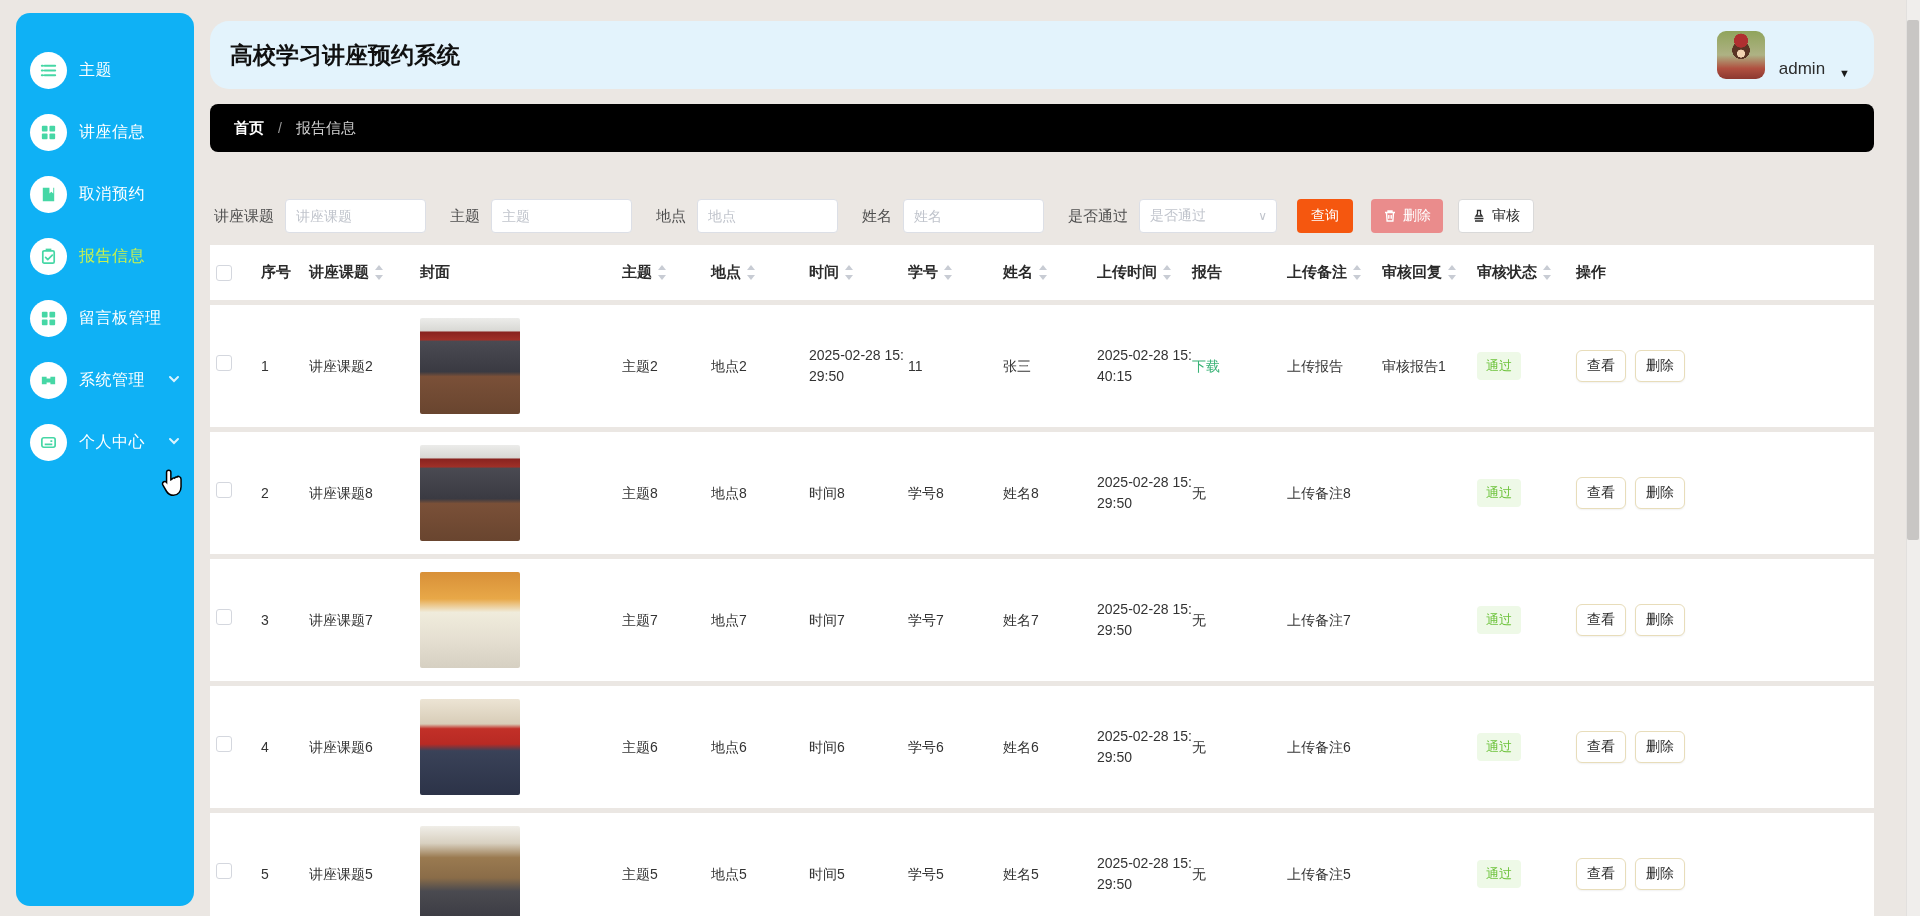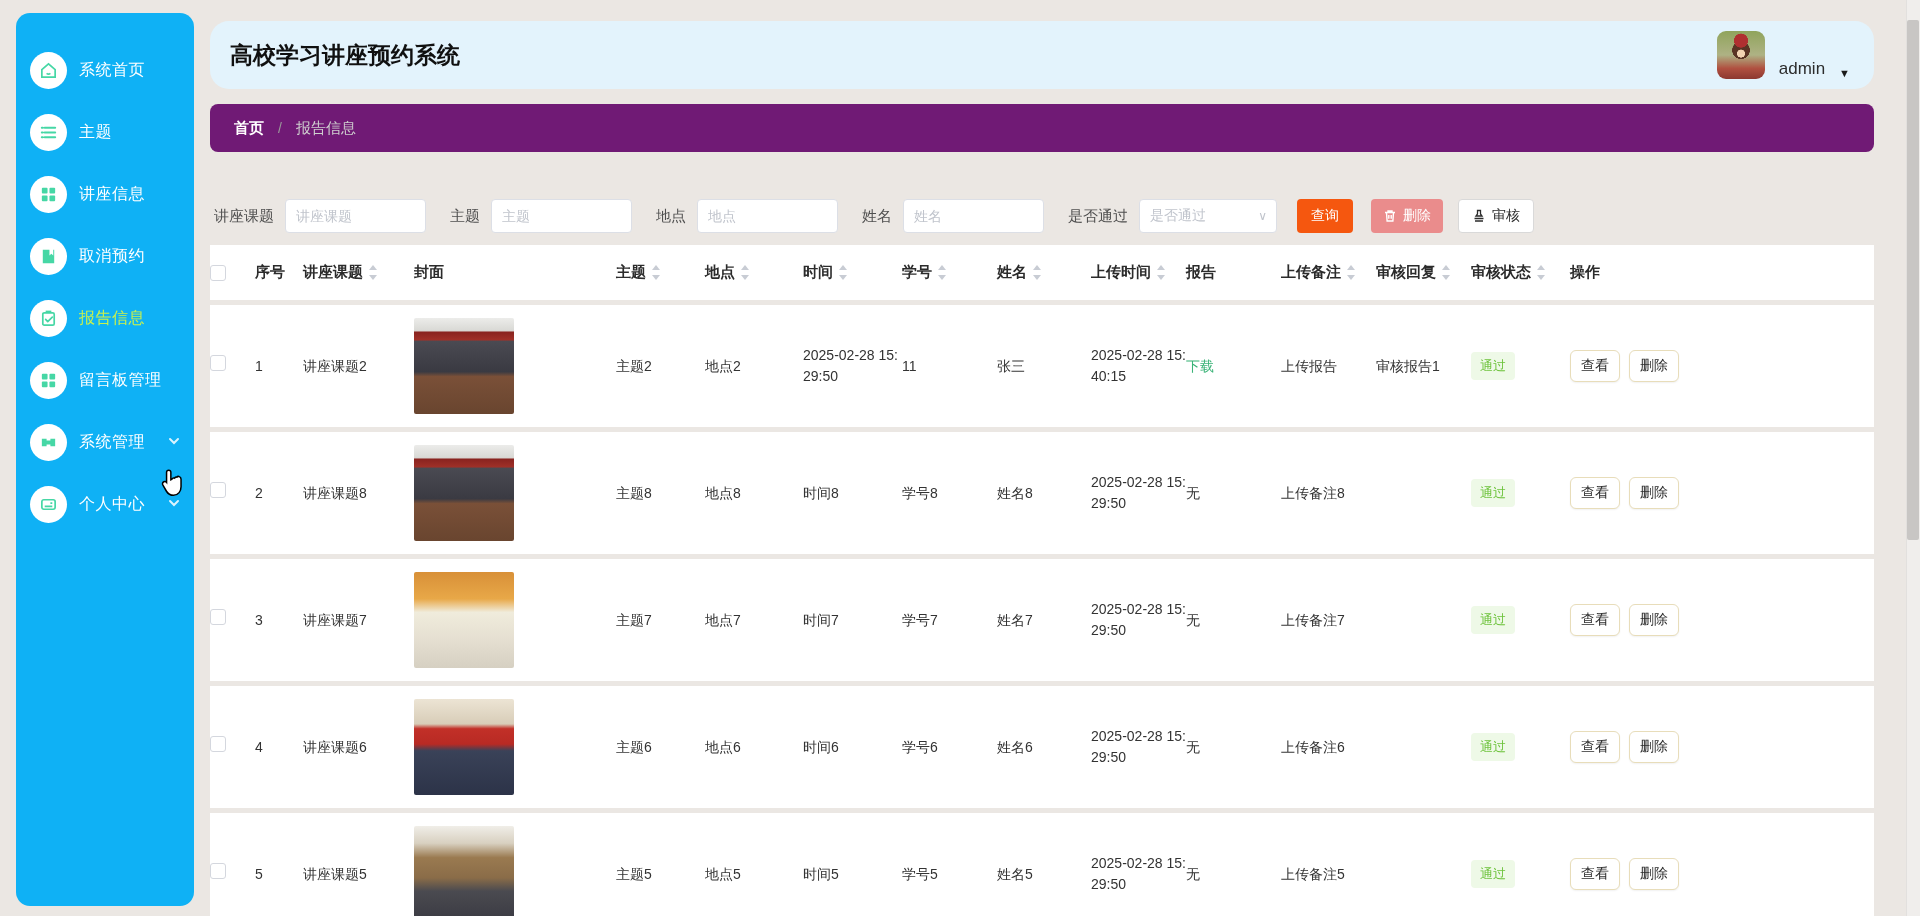--- a/index.html
+++ b/index.html
@@ -31,21 +31,21 @@
   .avatar { width:48px; height:48px; border-radius:9px;
     background:
       radial-gradient(circle at 50% 47%, #f2d4b2 11%, rgba(0,0,0,0) 12%),
       radial-gradient(circle at 50% 20%, #b03030 15%, rgba(0,0,0,0) 16%),
       radial-gradient(circle at 50% 40%, #5a3424 23%, rgba(0,0,0,0) 24%),
       linear-gradient(180deg, #90a45c 0%, #aeb284 50%, #b05040 78%, #8c3830 100%); }
   .user-name { font-size:17px; color:#2c2c2c; }
   .user-caret { font-size:11px; color:#1a1a1a; }
 
   .breadcrumb { position:absolute; left:0; top:104px; width:1664px; height:48px;
-    background:#701a75; border-radius:8px; display:flex; align-items:center;
+    background:#000000; border-radius:8px; display:flex; align-items:center;
     gap:14px; padding-left:24px; }
   .bc-home { color:#ffffff; font-size:15px; font-weight:700; cursor:pointer; }
   .bc-sep  { color:#9a9a9a; font-size:14px; }
   .bc-cur  { color:#cfcfcf; font-size:15px; }
 
   
   .filters { position:absolute; left:4px; top:198px; width:1660px; height:36px;
     display:flex; align-items:center; }
   .f-label { font-size:15px; color:#4f4f4f; margin-right:11px; white-space:nowrap; }
   .f-input { width:141px; height:34px; border:1px solid #dcdfe6; border-radius:4px;
@@ -58,21 +58,21 @@
   .f-select .sel-caret { position:absolute; right:9px; color:#c0c4cc; font-size:12px; }
   .btn { height:34px; border:none; border-radius:4px; font-size:14px; cursor:pointer;
     display:inline-flex; align-items:center; gap:6px; font-family:inherit; }
   .btn-query { background:#f5570f; color:#fff; padding:0 14px; margin-right:18px; }
   .btn-del   { background:#ea8c8c; color:#fff; padding:0 12px; margin-right:15px; }
   .btn-audit { background:#fff; color:#2b2b2b; border:1px solid #d9d9d9; padding:2px 13px; }
   .btn svg { width:14px; height:14px; }
 
   
   .table { position:absolute; left:0; top:245px; width:1664px; }
-  .grid-row { display:grid; padding-left:0;
+  .grid-row { display:grid; padding-left:6px;
     grid-template-columns:45px 48px 111px 202px 89px 98px 99px 95px 94px 95px 95px 95px 95px 99px 1fr;
     align-items:center; background:#fff; }
   .thead { height:55px; margin-bottom:5px; font-weight:700; color:#2b2b2b; font-size:15px; }
   .th { display:flex; align-items:center; gap:5px; }
   .sort-icon svg { width:10px; height:15px; display:block; }
   .trow { height:122px; margin-bottom:5px; font-size:14px; color:#333; }
   .td { line-height:1.5; }
   .checkbox { width:16px; height:16px; border:1px solid #d4d7de; border-radius:3px;
     background:#fff; display:inline-block; cursor:pointer; }
   .cover { width:100px; height:96px; border-radius:2px; }
@@ -100,29 +100,20 @@
     background:#c8c6c4; border-radius:2px; }
 
   
   .mouse-cursor { position:absolute; left:160px; top:468px; width:26px; height:30px; z-index:50; }
 </style>
 </head>
 <body>
 
 <aside class="sidebar">
 
-  <div class="nav-item">
-    <span class="nav-icon-circle">
-      <svg viewBox="0 0 20 20" fill="none" stroke="#46d7a5" stroke-width="1.8">
-          <path d="M3 9 L10 3 L17 9 V17 H3 Z"></path>
-          <path d="M8 13 q2 1.6 4 0"></path>
-        </svg>
-    </span>
-    <span class="nav-label">系统首页</span>
-  </div>
 
 
   <div class="nav-item">
     <span class="nav-icon-circle">
       <svg viewBox="0 0 20 20" stroke="#46d7a5" stroke-width="2.2" stroke-linecap="round">
           <path d="M6 5 h11 M3 5 h1 M6 10 h11 M3 10 h1 M6 15 h11 M3 15 h1"></path>
         </svg>
     </span>
     <span class="nav-label">主题</span>
   </div>

